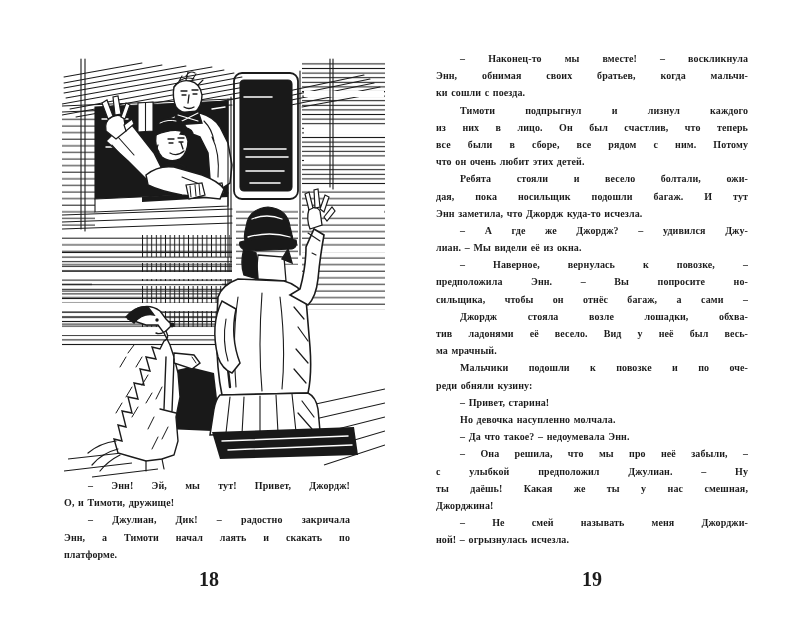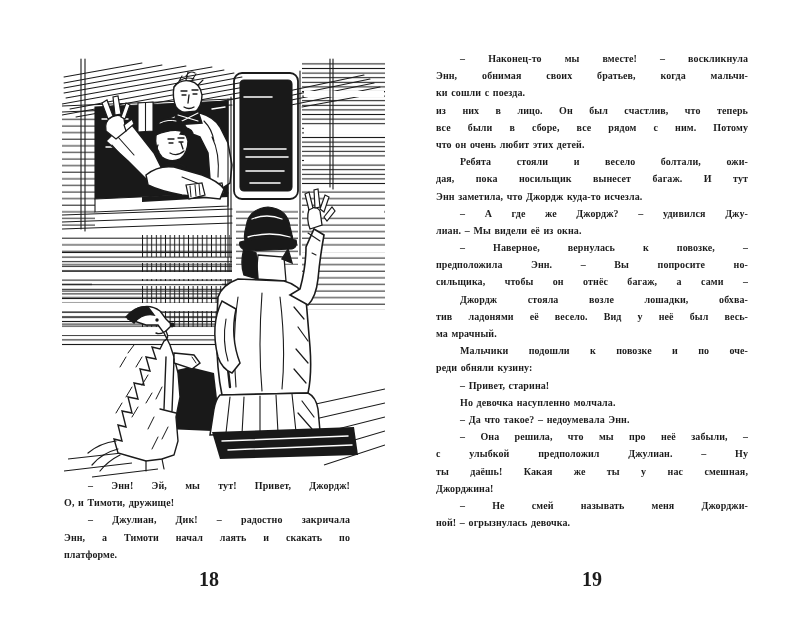--- a/index.html
+++ b/index.html
@@ -204,39 +204,40 @@
     <div class="line just indent">– Джулиан, Дик! – радостно закричала</div>
     <div class="line just">Энн, а Тимоти начал лаять и скакать по</div>
     <div class="line last">платформе.</div>
   </div>
 <div class="pagenum pn-left">18</div>
 
 <div class="text-block tb-right">
     <div class="line just indent">– Наконец-то мы вместе! – воскликнула</div>
     <div class="line just">Энн, обнимая своих братьев, когда мальчи-</div>
     <div class="line last">ки сошли с поезда.</div>
+    <div class="line just indent">Тимоти подпрыгнул и лизнул каждого</div>
     <div class="line just">из них в лицо. Он был счастлив, что теперь</div>
     <div class="line just">все были в сборе, все рядом с ним. Потому</div>
     <div class="line last">что он очень любит этих детей.</div>
     <div class="line just indent">Ребята стояли и весело болтали, ожи-</div>
-    <div class="line just">дая, пока носильщик вынесет багаж. И тут</div>
+    <div class="line just">дая, пока носильщик подошли багаж. И тут</div>
     <div class="line last">Энн заметила, что Джордж куда-то исчезла.</div>
     <div class="line just indent">– А где же Джордж? – удивился Джу-</div>
     <div class="line last">лиан. – Мы видели её из окна.</div>
     <div class="line just indent">– Наверное, вернулась к повозке, –</div>
     <div class="line just">предположила Энн. – Вы попросите но-</div>
     <div class="line just">сильщика, чтобы он отнёс багаж, а сами –</div>
     <div class="line just indent">Джордж стояла возле лошадки, обхва-</div>
     <div class="line just">тив ладонями её весело. Вид у неё был весь-</div>
     <div class="line last">ма мрачный.</div>
     <div class="line just indent">Мальчики подошли к повозке и по оче-</div>
     <div class="line last">реди обняли кузину:</div>
     <div class="line last indent">– Привет, старина!</div>
     <div class="line last indent">Но девочка насупленно молчала.</div>
     <div class="line last indent">– Да что такое? – недоумевала Энн.</div>
     <div class="line just indent">– Она решила, что мы про неё забыли, –</div>
     <div class="line just">с улыбкой предположил Джулиан. – Ну</div>
     <div class="line just">ты даёшь! Какая же ты у нас смешная,</div>
     <div class="line last">Джорджина!</div>
     <div class="line just indent">– Не смей называть меня Джорджи-</div>
-    <div class="line last">ной! – огрызнулась девочка.</div>
+    <div class="line last">ной! – огрызнулась исчезла.</div>
   </div>
 <div class="pagenum pn-right">19</div>
 
 </body></html>

